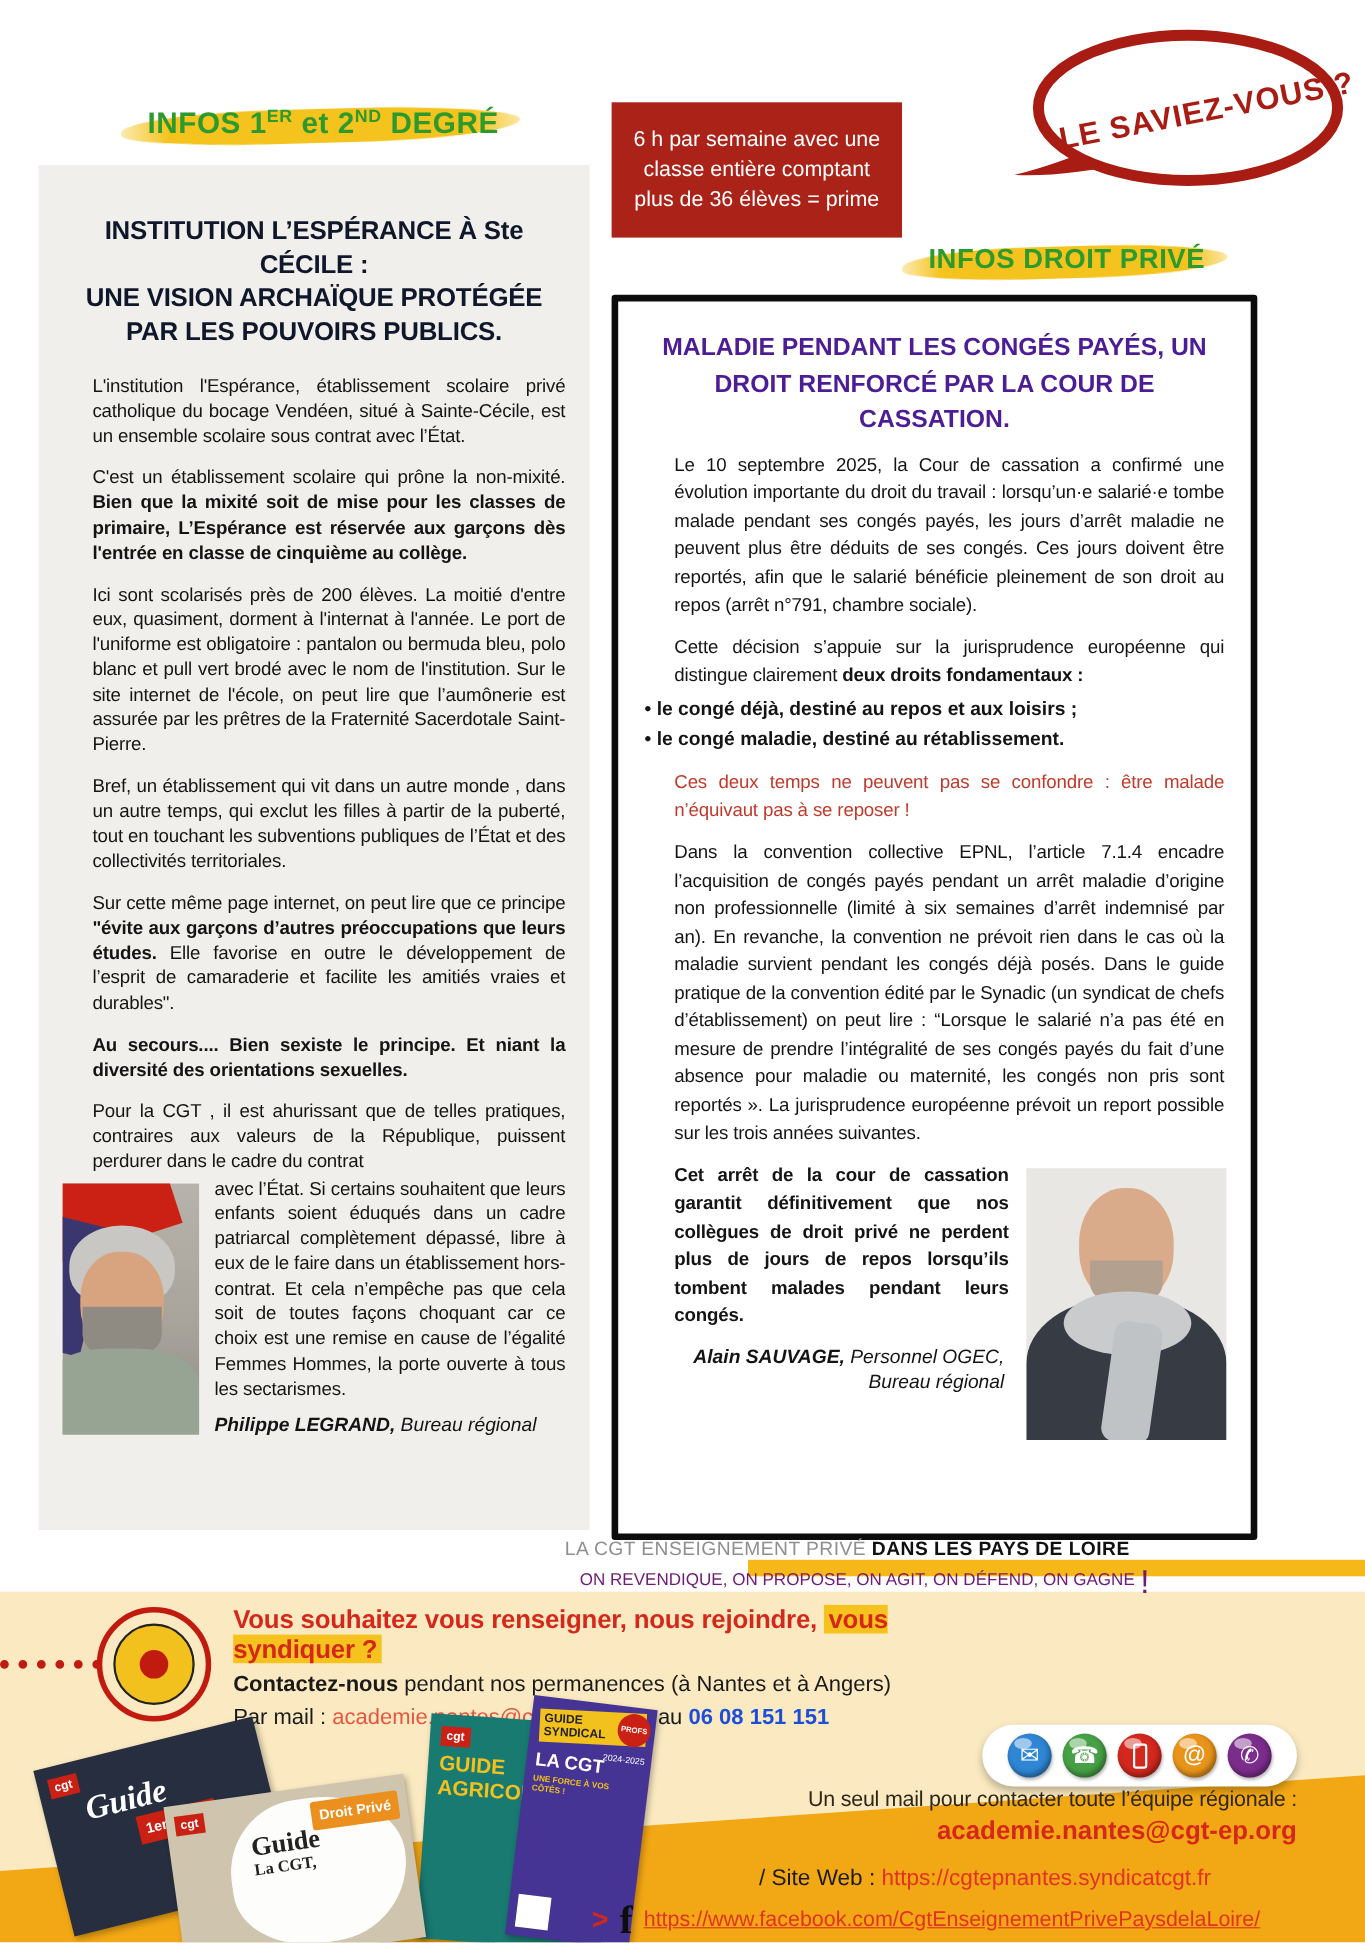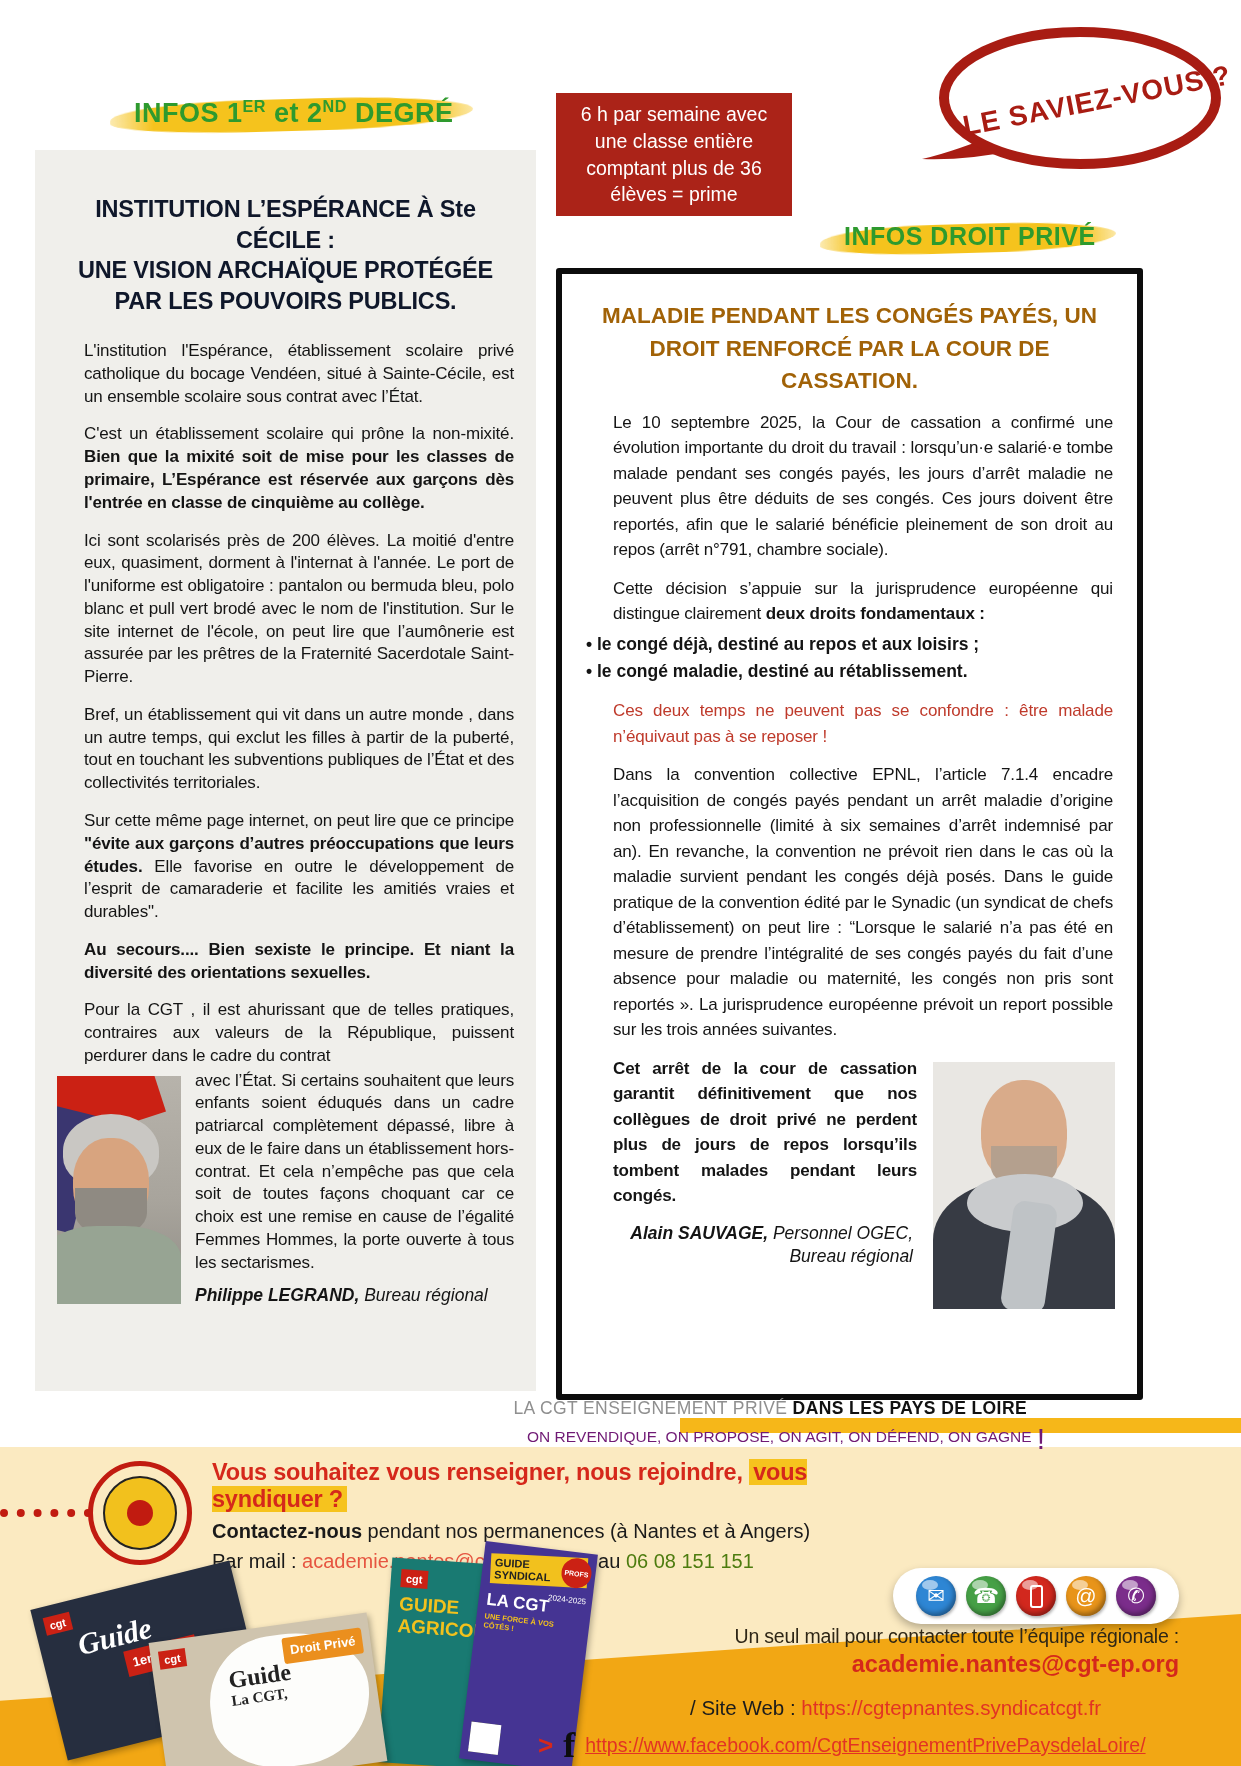--- a/index.html
+++ b/index.html
@@ -20,21 +20,21 @@
   .swoosh::before {
     content:""; position:absolute; left:-18px; right:-14px; top:3px; bottom:-1px;
     background:linear-gradient(90deg, rgba(246,195,29,.35), #f5c31d 12%, #f5c31d 88%, rgba(246,195,29,.4));
     border-radius:48% 52% 50% 50% / 65% 55% 65% 45%;
     transform:rotate(-1.6deg); z-index:0; filter:blur(.4px);
   }
   .swoosh > span { position:relative; z-index:1; }
   sup.deg { font-size:60%; vertical-align:super; }
 
   .prime-box {
-    position:absolute; left:556px; top:93px; width:236px; height:123px;
+    position:absolute; left:556px; top:93px; width:264px; height:123px;
     background:#ab2318; color:#fff; display:flex; align-items:center; justify-content:center;
     text-align:center; font-size:19.5px; line-height:1.38; padding:0 12px;
   }
 
   .bubble { position:absolute; left:912px; top:16px; width:318px; height:176px; }
 
   
   .left-col {
     position:absolute; left:35px; top:150px; width:501px; height:1241px;
     background:#f0efeb; padding:44px 22px 0 22px; overflow:hidden;
@@ -67,21 +67,21 @@
   .photo-legrand .shirt { position:absolute; left:6px; top:150px; width:140px; height:80px; background:#97a493; border-radius:40% 40% 0 0; }
 
   
   .right-box {
     position:absolute; left:556px; top:268px; width:587px; height:1132px;
     background:#fff; border:6px solid #0c0c0c; border-radius:3px;
     padding:26px 24px 0 24px; overflow:hidden;
   }
   .right-box p { line-height:1.5; margin-bottom:13px; }
   .right-title {
-    color:#a16207; font-weight:bold; font-size:22.5px; line-height:1.45;
+    color:#4c1d95; font-weight:bold; font-size:22.5px; line-height:1.45;
     text-align:center; margin-bottom:12px;
   }
   .bullets { font-weight:bold; font-size:17.5px; line-height:1.55; margin-bottom:13px; }
   .red-para { color:#bf3a2b; }
   .conclusion { font-weight:bold; font-size:18px; line-height:1.5; }
   .photo-sauvage {
     float:right; width:182px; height:247px; margin:6px -2px 8px 16px;
     position:relative; overflow:hidden; background:#e9e7e3;
   }
   .photo-sauvage .head { position:absolute; left:48px; top:18px; width:86px; height:104px; background:#d9ab8a; border-radius:48% 48% 44% 44%; }
@@ -109,21 +109,21 @@
   .bullseye { position:absolute; left:88px; top:14px; width:104px; height:104px; border:5px solid #c11b10; border-radius:50%; }
   .bullseye .mid { position:absolute; left:10px; top:10px; width:74px; height:74px; background:#f2c11d; border:2px solid #222; border-radius:50%; }
   .bullseye .core { position:absolute; left:34px; top:34px; width:26px; height:26px; background:#c11b10; border-radius:50%; }
 
   .banner-text { position:absolute; left:212px; top:12px; width:660px; }
   .bt1 { color:#d5281b; font-weight:bold; font-size:23.5px; letter-spacing:-.2px; }
   .bt1 .hl { background:#f6c31e; padding:0 4px; }
   .bt2 { font-size:20px; margin-top:7px; color:#1a1a1a; }
   .bt3 { font-size:20px; margin-top:7px; color:#1a1a1a; }
   .bt3 .mail { color:#e65540; text-decoration:none; }
-  .bt3 .tel { color:#4d7c0f; font-weight:normal; }
+  .bt3 .tel { color:#1d4ed8; font-weight:bold; }
 
   
   .guides { position:absolute; left:40px; top:88px; width:545px; height:231px; }
   .card { position:absolute; box-shadow:2px 3px 6px rgba(0,0,0,.3); overflow:hidden; }
   .cgt-badge { display:inline-block; background:#cb2114; color:#fff; font-weight:bold; font-size:11px; padding:3px 5px; }
   .card1 { left:6px; top:48px; width:205px; height:155px; background:#262e3f; transform:rotate(-14deg); padding:10px; }
   .card1 .t { color:#fff; font-style:italic; font-weight:bold; font-size:30px; font-family:"Liberation Serif", serif; margin-left:28px; }
   .card1 .badge { display:inline-block; background:#cb2114; color:#fff; font-weight:bold; font-size:13px; padding:5px 7px; margin-left:70px; line-height:1.2; text-align:center; }
   .card2 { left:118px; top:92px; width:220px; height:150px; background:#cfc4ae; transform:rotate(-8deg); z-index:3; }
   .card2 .blob { position:absolute; left:52px; top:10px; width:160px; height:132px; background:#fdfdfb; border-radius:45% 55% 50% 50%/55% 50% 60% 45%; padding:26px 0 0 22px; }

